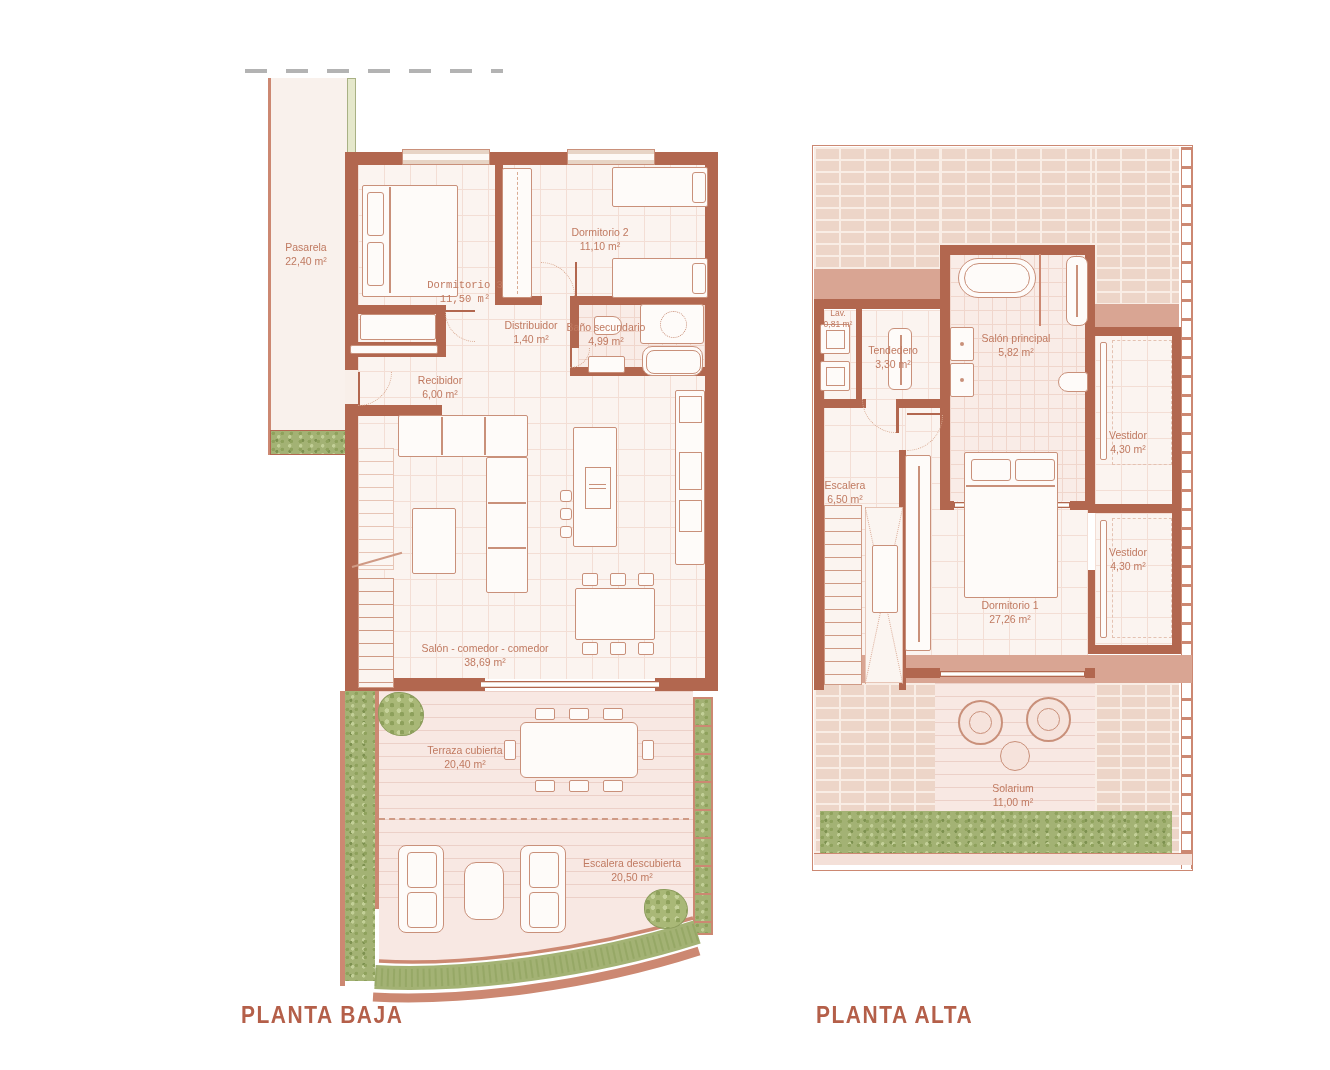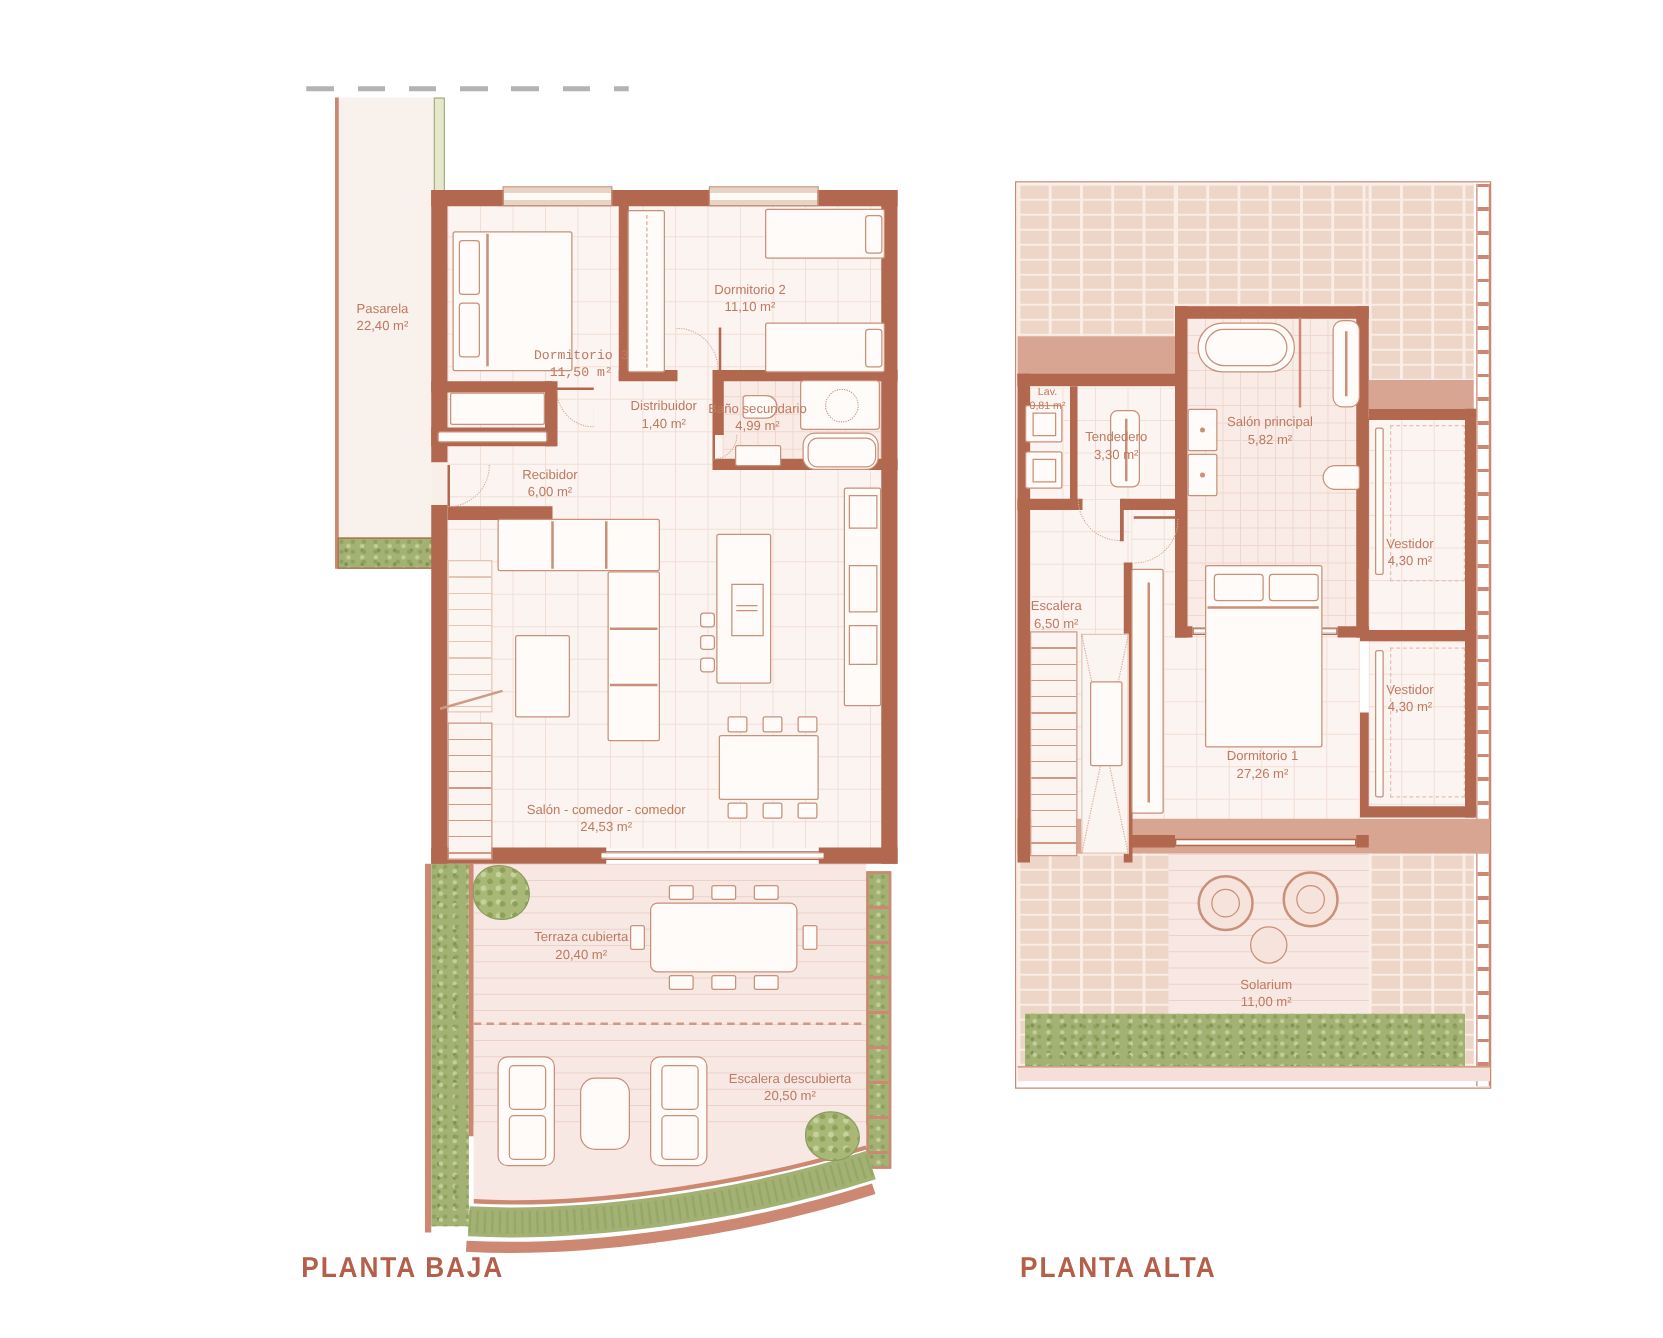--- a/index.html
+++ b/index.html
@@ -227,21 +227,21 @@
     <div class="lbl" style="left:566px;top:320px;width:80px;">
       <span class="ln">Baño secundario</span>
       <span class="ln">4,99 m²</span>
     </div>
     <div class="lbl" style="left:390px;top:373px;width:100px;">
       <span class="ln">Recibidor</span>
       <span class="ln">6,00 m²</span>
     </div>
     <div class="lbl" style="left:390px;top:641px;width:190px;">
       <span class="ln">Salón - comedor - comedor</span>
-      <span class="ln">24,53 m²</span>
+      <span class="ln">38,69 m²</span>
     </div>
     <div class="lbl" style="left:400px;top:743px;width:130px;">
       <span class="ln">Terraza cubierta</span>
       <span class="ln">20,40 m²</span>
     </div>
     <div class="lbl" style="left:562px;top:856px;width:140px;">
       <span class="ln">Escalera descubierta</span>
       <span class="ln">20,50 m²</span>
     </div>
 

